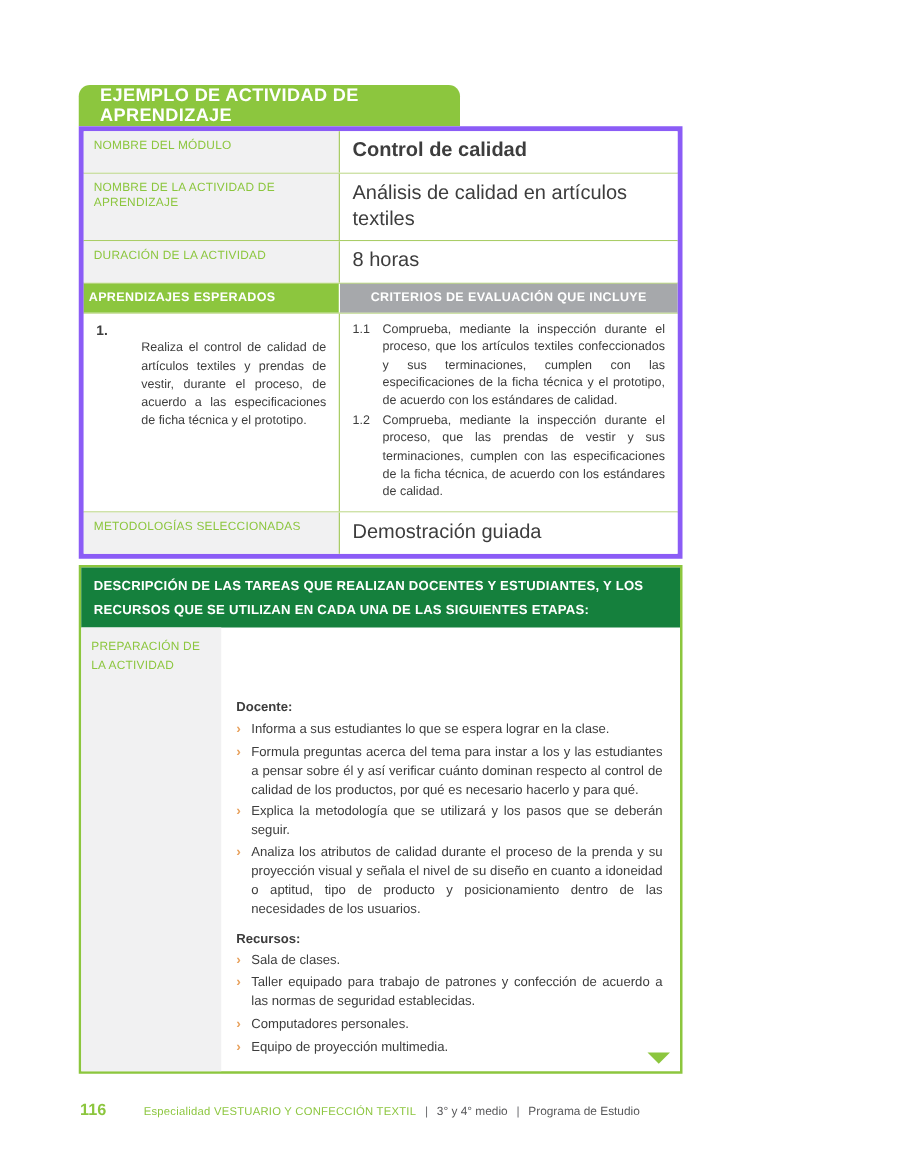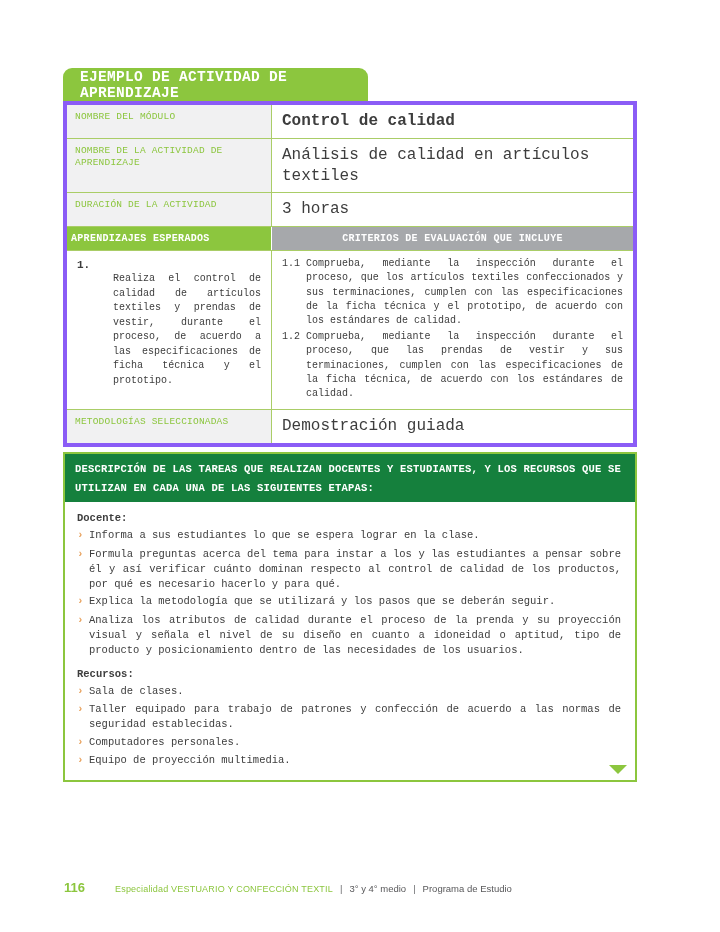--- a/index.html
+++ b/index.html
@@ -1,21 +1,21 @@
 <!DOCTYPE html>
 <html><head>
 <meta charset="utf-8">
 <style>
   html,body{margin:0;padding:0;}
   body{
     width:720px;height:932px;background:#ffffff;position:relative;
     font-family:"Liberation Sans","DejaVu Sans",sans-serif;
     color:#3d3d3d;-webkit-font-smoothing:antialiased;
   }
-  .doc{position:absolute;left:63px;top:68px;width:574px;font-family:Liberation Mono, monospace;}
+  .doc{position:absolute;left:63px;top:68px;width:483px;}
 
   
   .title-tab{
     width:288px;height:33px;background:#8cc63e;border-radius:9px 9px 0 0;
     display:flex;align-items:center;padding-left:17px;box-sizing:content-box;
   }
   .title-tab span{color:#fff;font-weight:bold;font-size:14.5px;letter-spacing:.3px;}
 
   
   .tbl{border:4px solid #8b5cf6;background:#fff;}
@@ -43,21 +43,21 @@
   .crit-num{flex:0 0 24px;font-size:10px;line-height:1.42;}
   .crit-text{flex:1;font-size:10px;line-height:1.42;text-align:justify;}
 
   
   .block2{border:2px solid #8cc63e;margin-top:5px;background:#fff;}
   .banner{background:#15803d;padding:5px 10px 6px 10px;}
   .banner span{color:#fff;font-weight:bold;font-size:10.5px;line-height:1.5;letter-spacing:.2px;}
   .body-row{display:flex;min-height:252px;position:relative;}
   .prep-col{width:112px;flex:0 0 112px;background:#f1f1f2;padding:9px 8px;box-sizing:border-box;}
   .prep-col .lbl{font-size:9.5px;line-height:1.5;}
-  .prep-content{flex:1;padding:8px 14px 8px 12px;box-sizing:border-box;}
+  .prep-content{flex:1;padding:8px 14px 8px 12px;box-sizing:border-box;margin-top:48px;}
   .sub-head{font-weight:bold;font-size:10.5px;margin:2px 0 4px 0;}
   .sub-head.second{margin-top:10px;}
   ul.blist{list-style:none;margin:0;padding:0;}
   ul.blist li{display:flex;margin-bottom:3px;}
   .chev{flex:0 0 12px;color:#e8a25e;font-weight:bold;font-size:11px;line-height:1.4;}
   .btxt{flex:1;font-size:10.5px;line-height:1.42;text-align:justify;}
 
   .tri{
     position:absolute;right:8px;bottom:6px;width:0;height:0;
     border-left:9px solid transparent;border-right:9px solid transparent;
@@ -98,21 +98,21 @@
       <div class="cell-r">
         <div class="val">Análisis de calidad en artículos textiles</div>
       </div>
     </div>
 
     <div class="row">
       <div class="cell-l">
         <div class="lbl">DURACIÓN DE LA ACTIVIDAD</div>
       </div>
       <div class="cell-r">
-        <div class="val">3 horas</div>
+        <div class="val">8 horas</div>
       </div>
     </div>
 
     <div class="row">
       <div class="hdr-l">
         <span class="hdr-txt">APRENDIZAJES ESPERADOS</span>
       </div>
       <div class="hdr-r">
         <span class="hdr-txt">CRITERIOS DE EVALUACIÓN QUE INCLUYE</span>
       </div>
@@ -145,20 +145,23 @@
     </div>
 
   </div>
 
   <div class="block2">
     <div class="banner">
       <span>DESCRIPCIÓN DE LAS TAREAS QUE REALIZAN DOCENTES Y ESTUDIANTES, Y LOS RECURSOS QUE SE UTILIZAN EN CADA UNA DE LAS SIGUIENTES ETAPAS:</span>
     </div>
 
     <div class="body-row">
+      <div class="prep-col">
+        <div class="lbl">PREPARACIÓN DE LA ACTIVIDAD</div>
+      </div>
       <div class="prep-content">
         <div class="sub-head">Docente:</div>
         <ul class="blist">
           <li>
             <span class="chev">›</span>
             <span class="btxt">Informa a sus estudiantes lo que se espera lograr en la clase.</span>
           </li>
           <li>
             <span class="chev">›</span>
             <span class="btxt">Formula preguntas acerca del tema para instar a los y las estudiantes a pensar sobre él y así verificar cuánto dominan respecto al control de calidad de los productos, por qué es necesario hacerlo y para qué.</span>

